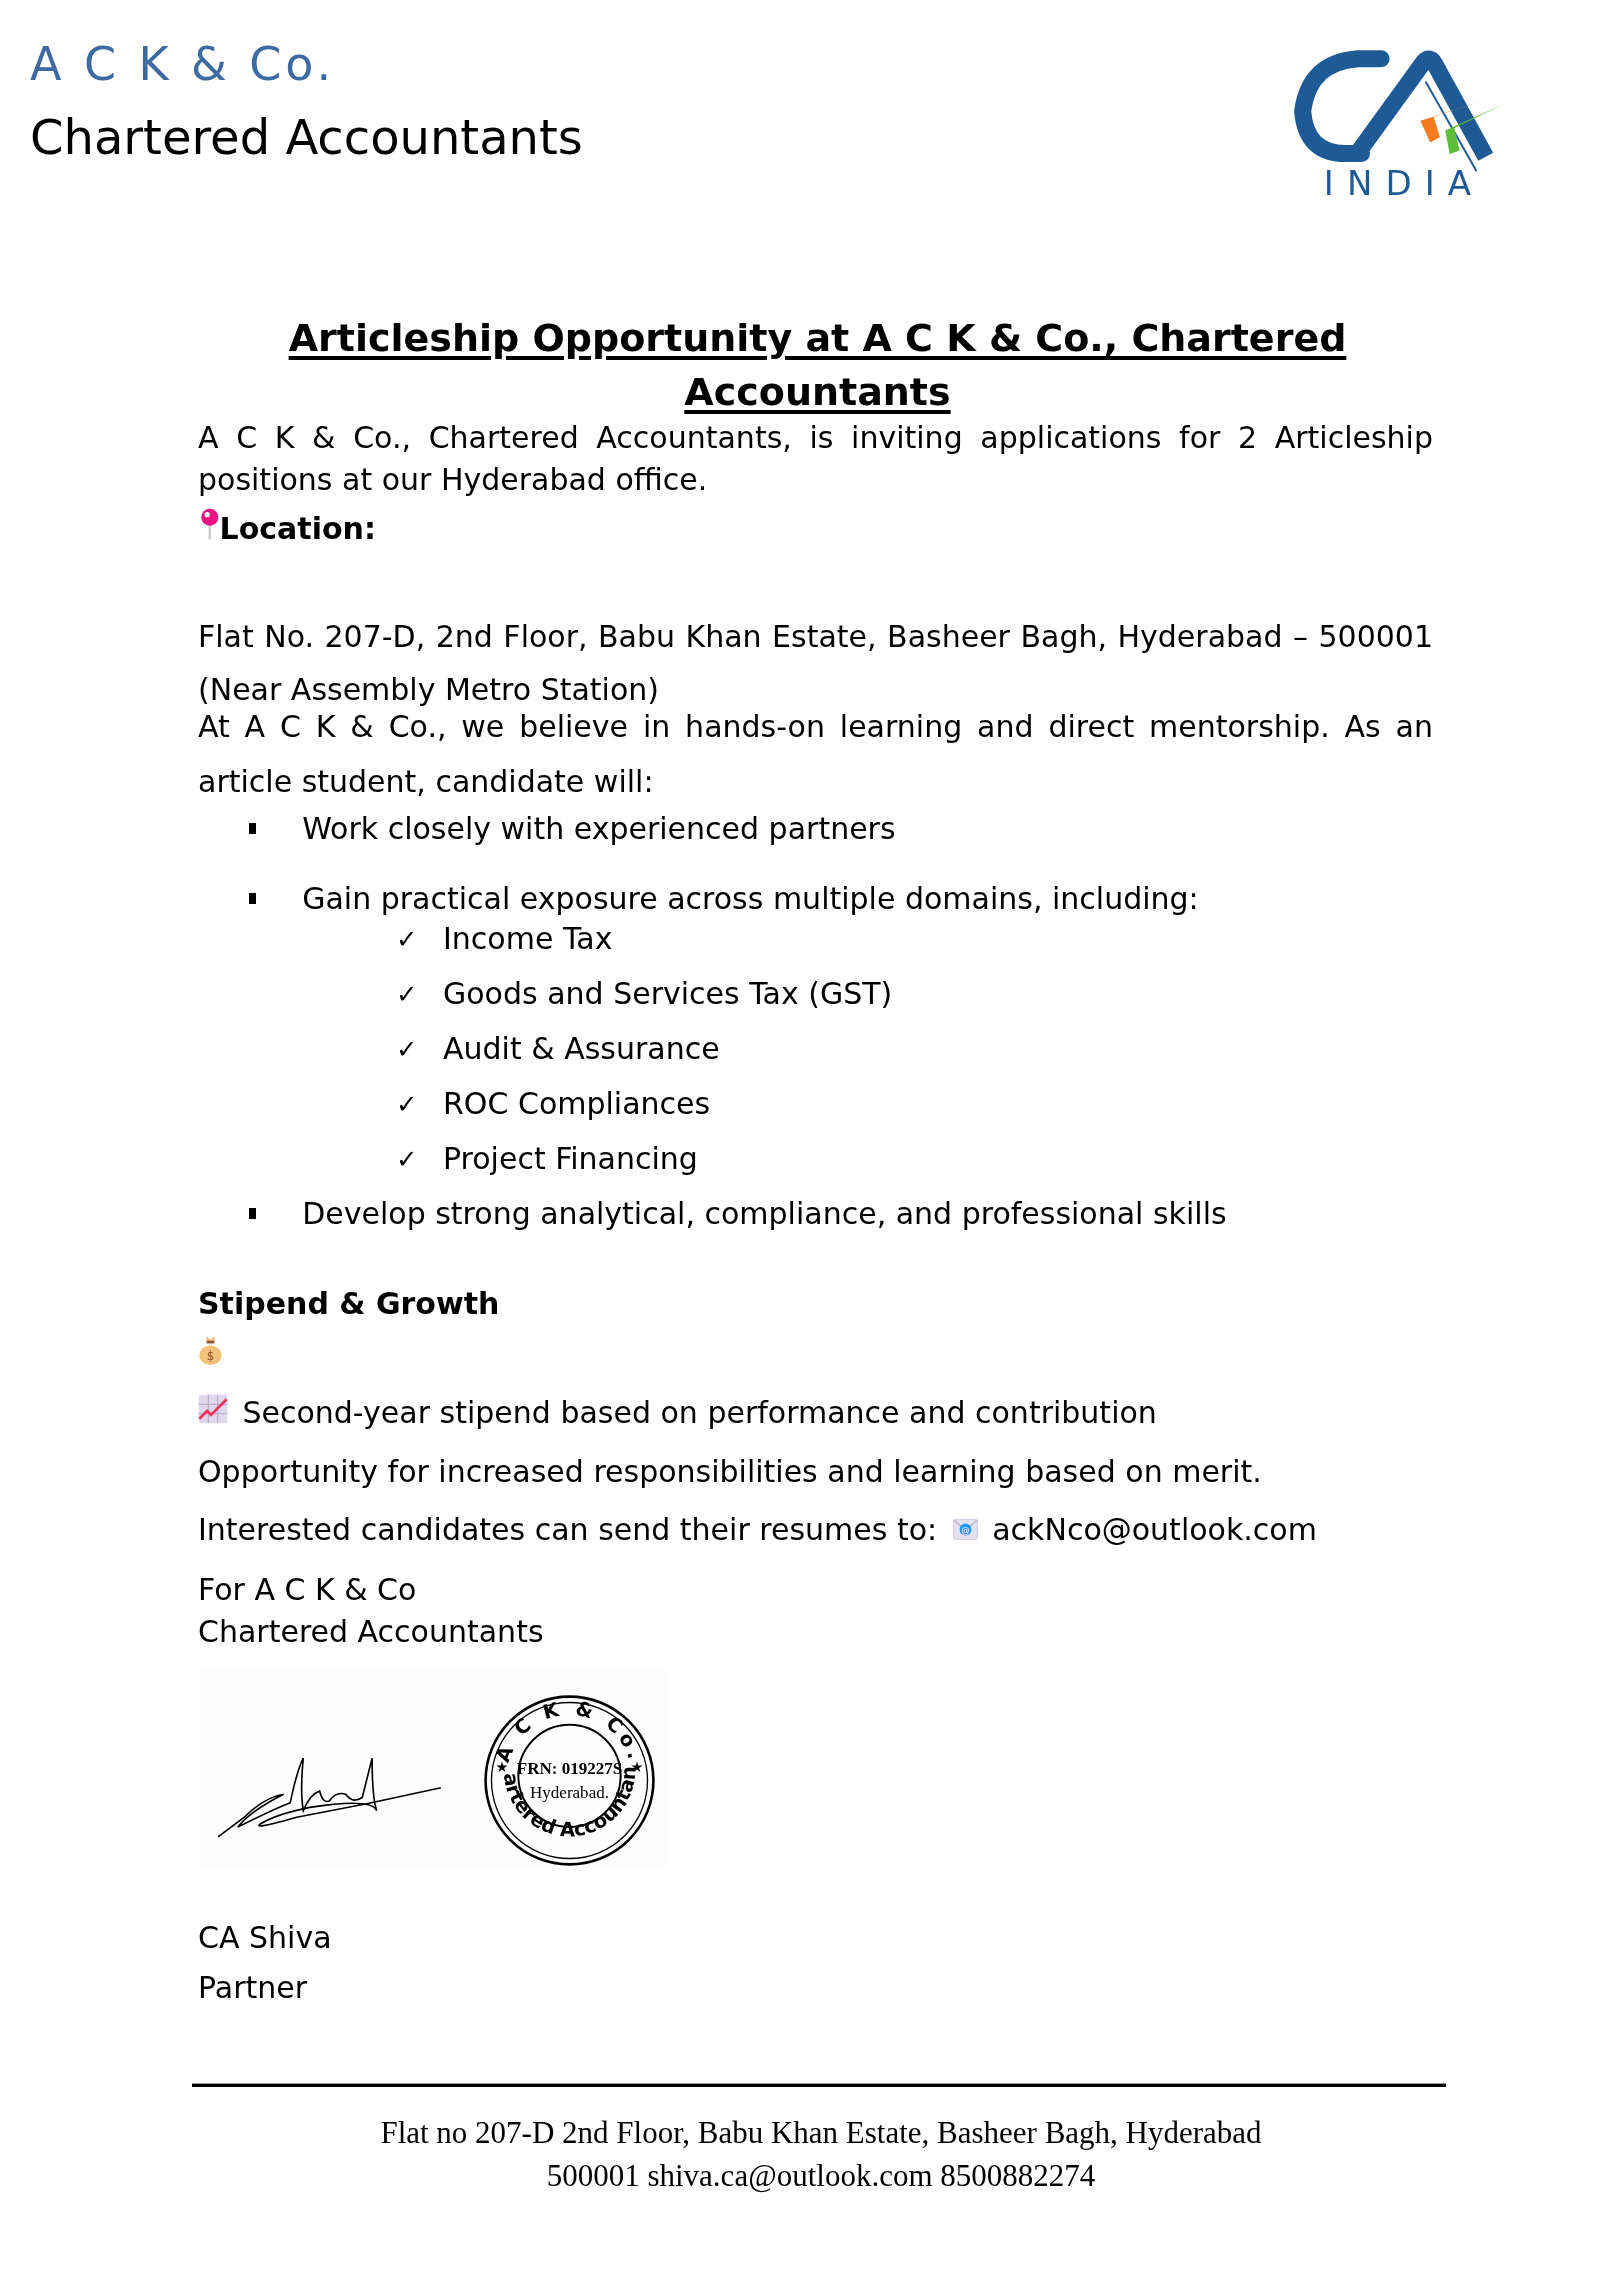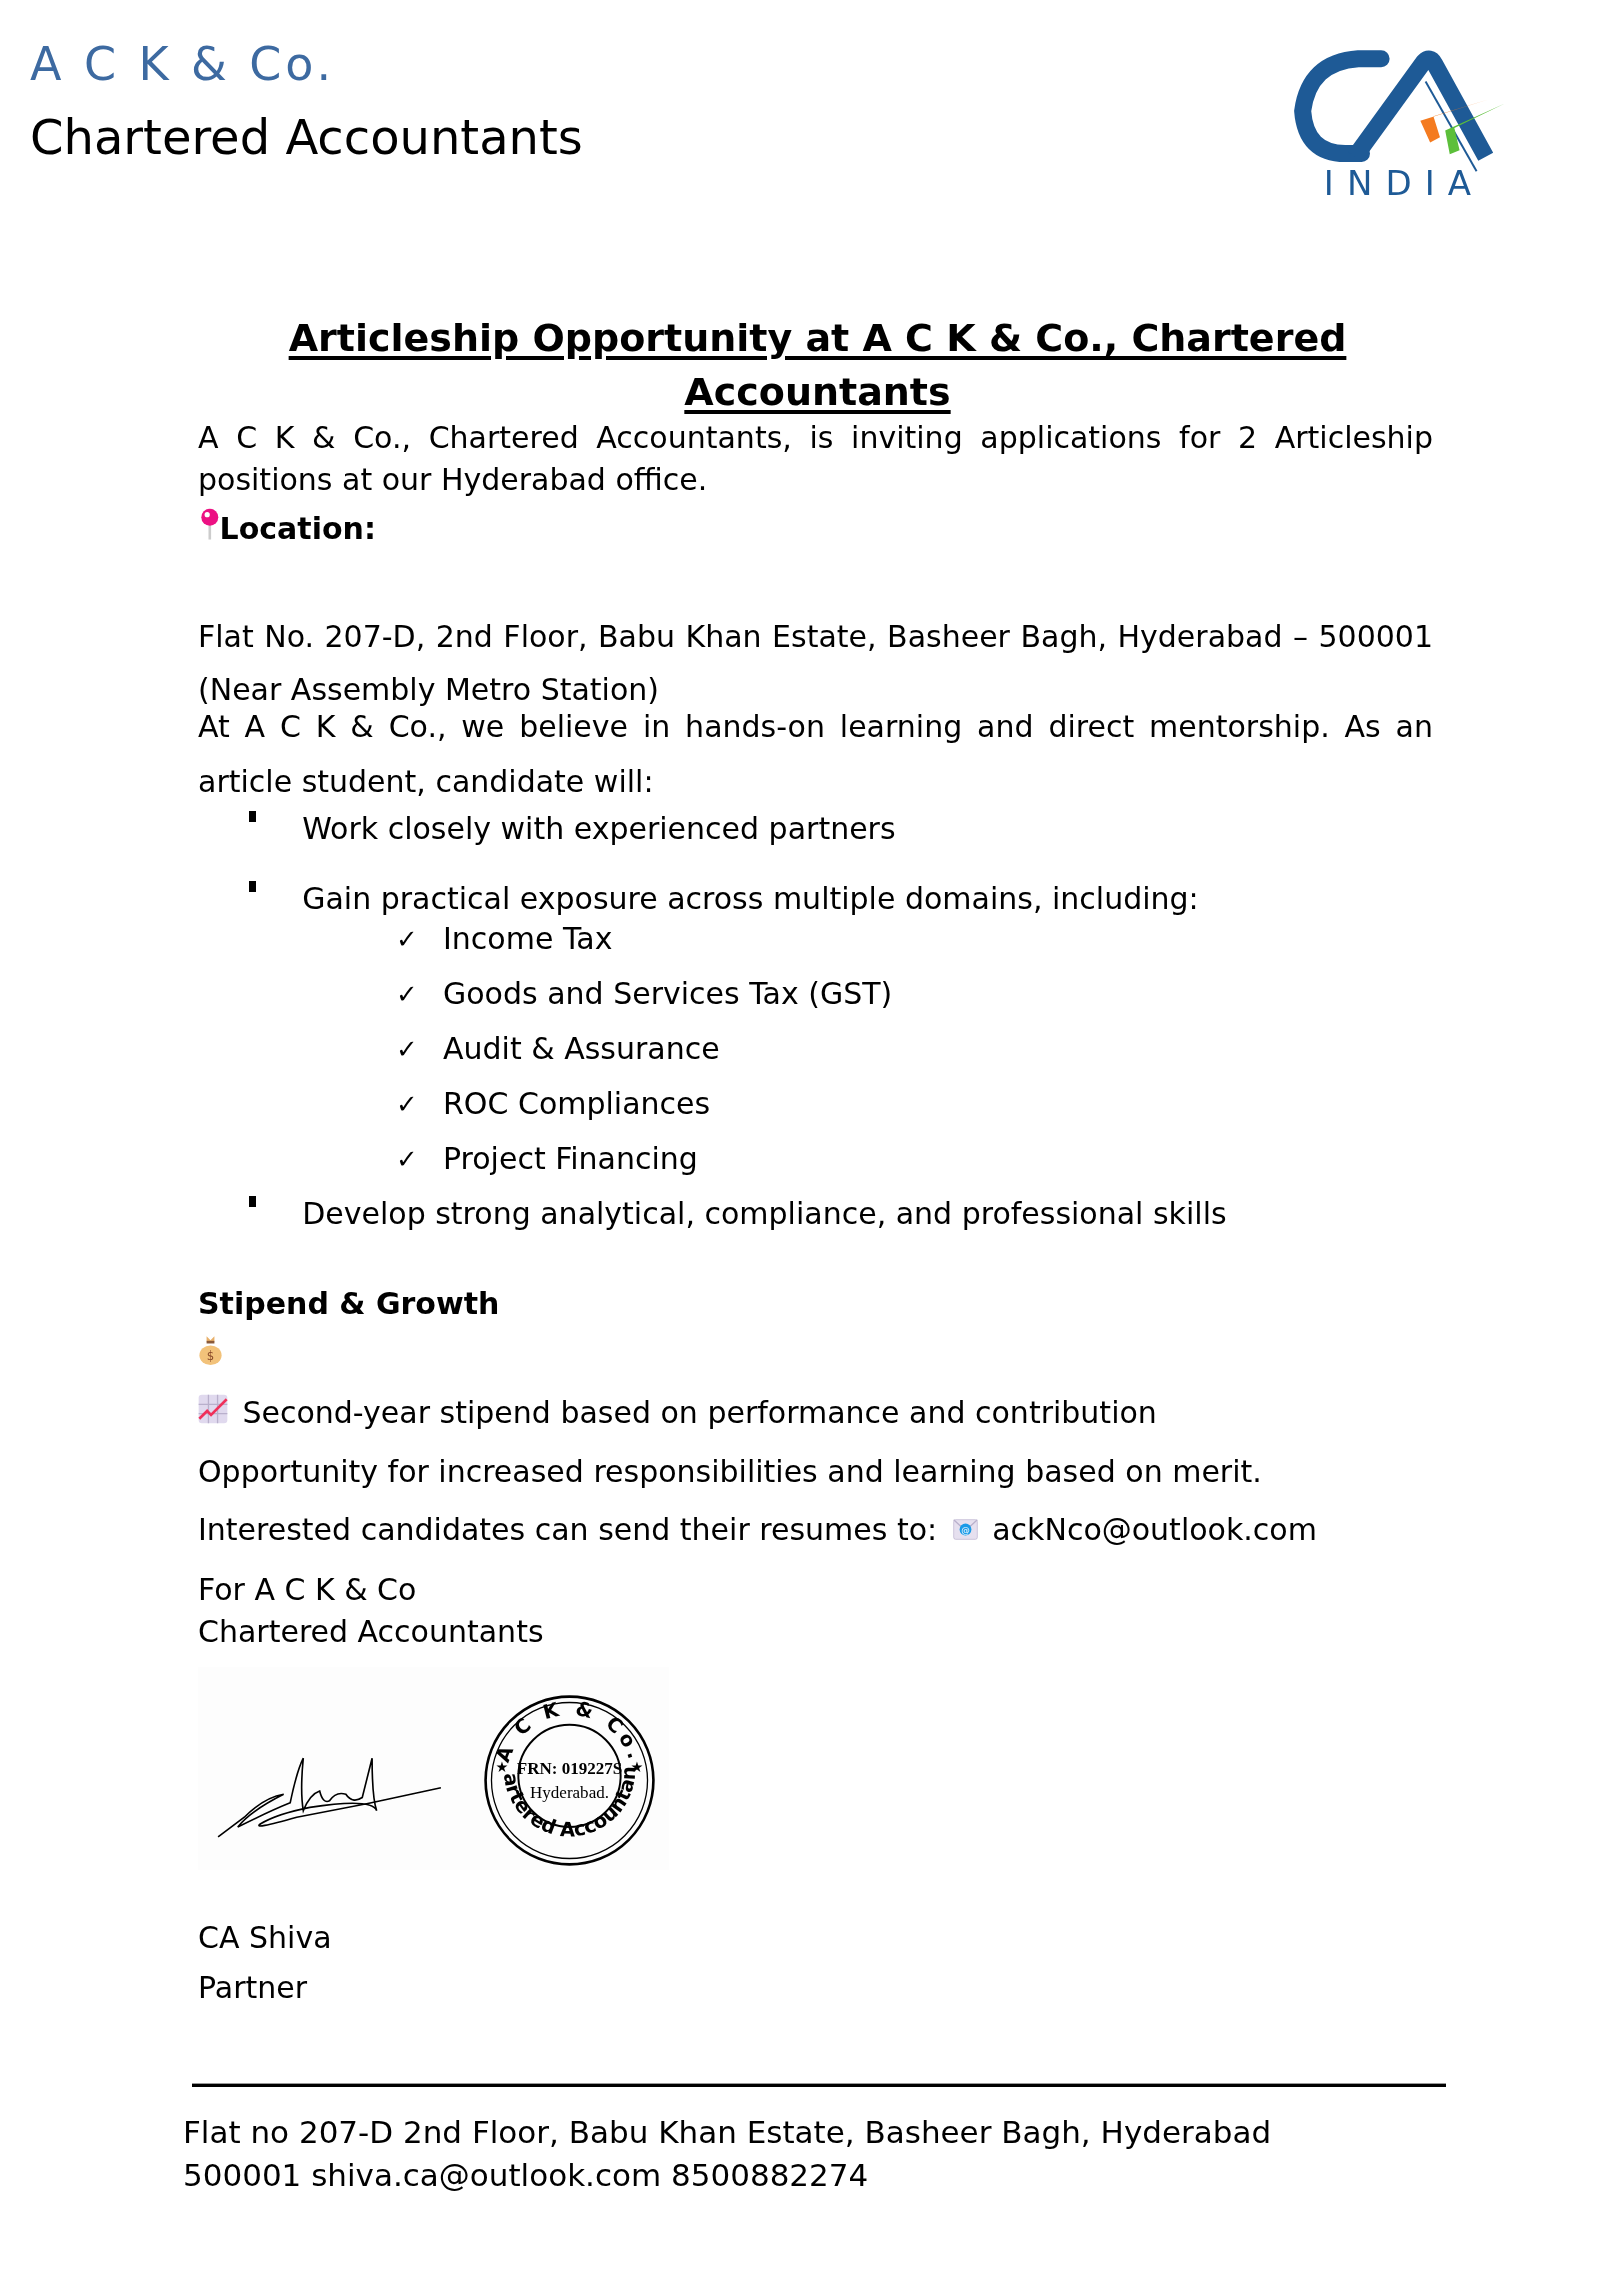--- a/index.html
+++ b/index.html
@@ -25,34 +25,34 @@
   }
   .body-text { font-size: 30px; line-height: 42px; }
   .para {
     left: 198px; width: 1235px; text-align: justify; text-align-last: left;
   }
   .intro { top: 417px; }
   .loc-head { left: 200px; top: 508px; font-size: 30px; font-weight: bold; display:flex; align-items:center; white-space: nowrap; }
   .addr { top: 610px; line-height: 53px; }
   .mentor { top: 699px; line-height: 55px; }
 
-  .bullet-row { left: 249px; display: flex; white-space: nowrap; font-size: 30px; }
+  .bullet-row { left: 249px; display: flex; align-items: center; white-space: nowrap; font-size: 30px; }
   .bullet-sq { width: 7.2px; height: 10.5px; background: #000; margin-right: 46px; }
   .check-row { left: 396px; display: flex; align-items: center; white-space: nowrap; font-size: 30px; }
   .check { width: 47px; font-size: 26px; }
 
   .stipend-head { left: 198px; top: 1286px; font-size: 30px; font-weight: bold; white-space: nowrap; }
   .line { left: 198px; font-size: 30px; white-space: nowrap; display: flex; align-items: center; }
   .emoji { display: inline-block; margin-right: 14.4px; }
 
   .sig-block { left: 198px; top: 1667px; width: 471px; height: 203px; background: #fdfdfd; }
   .rule { left: 192px; top: 2083px; width: 1254px; height: 2.6px; background: #000; border-top: 0.7px solid #999; }
   .footer {
-    left: 183px; width: 1276px; top: 2111px; text-align: left;
-    font-size: 31px; line-height: 43px;
+    left: 183px; width: 1276px; top: 2111px; text-align: center;
+    font-size: 31px; line-height: 43px; font-family: Liberation Serif, serif;
   }
 </style>
 </head>
 <body>
 
 <div class="abs firm-name">A C K &amp; Co.</div>
 <div class="abs firm-sub">Chartered Accountants</div>
 
 <div class="abs logo">
   <svg width="242" height="170" viewBox="0 0 370 260">

